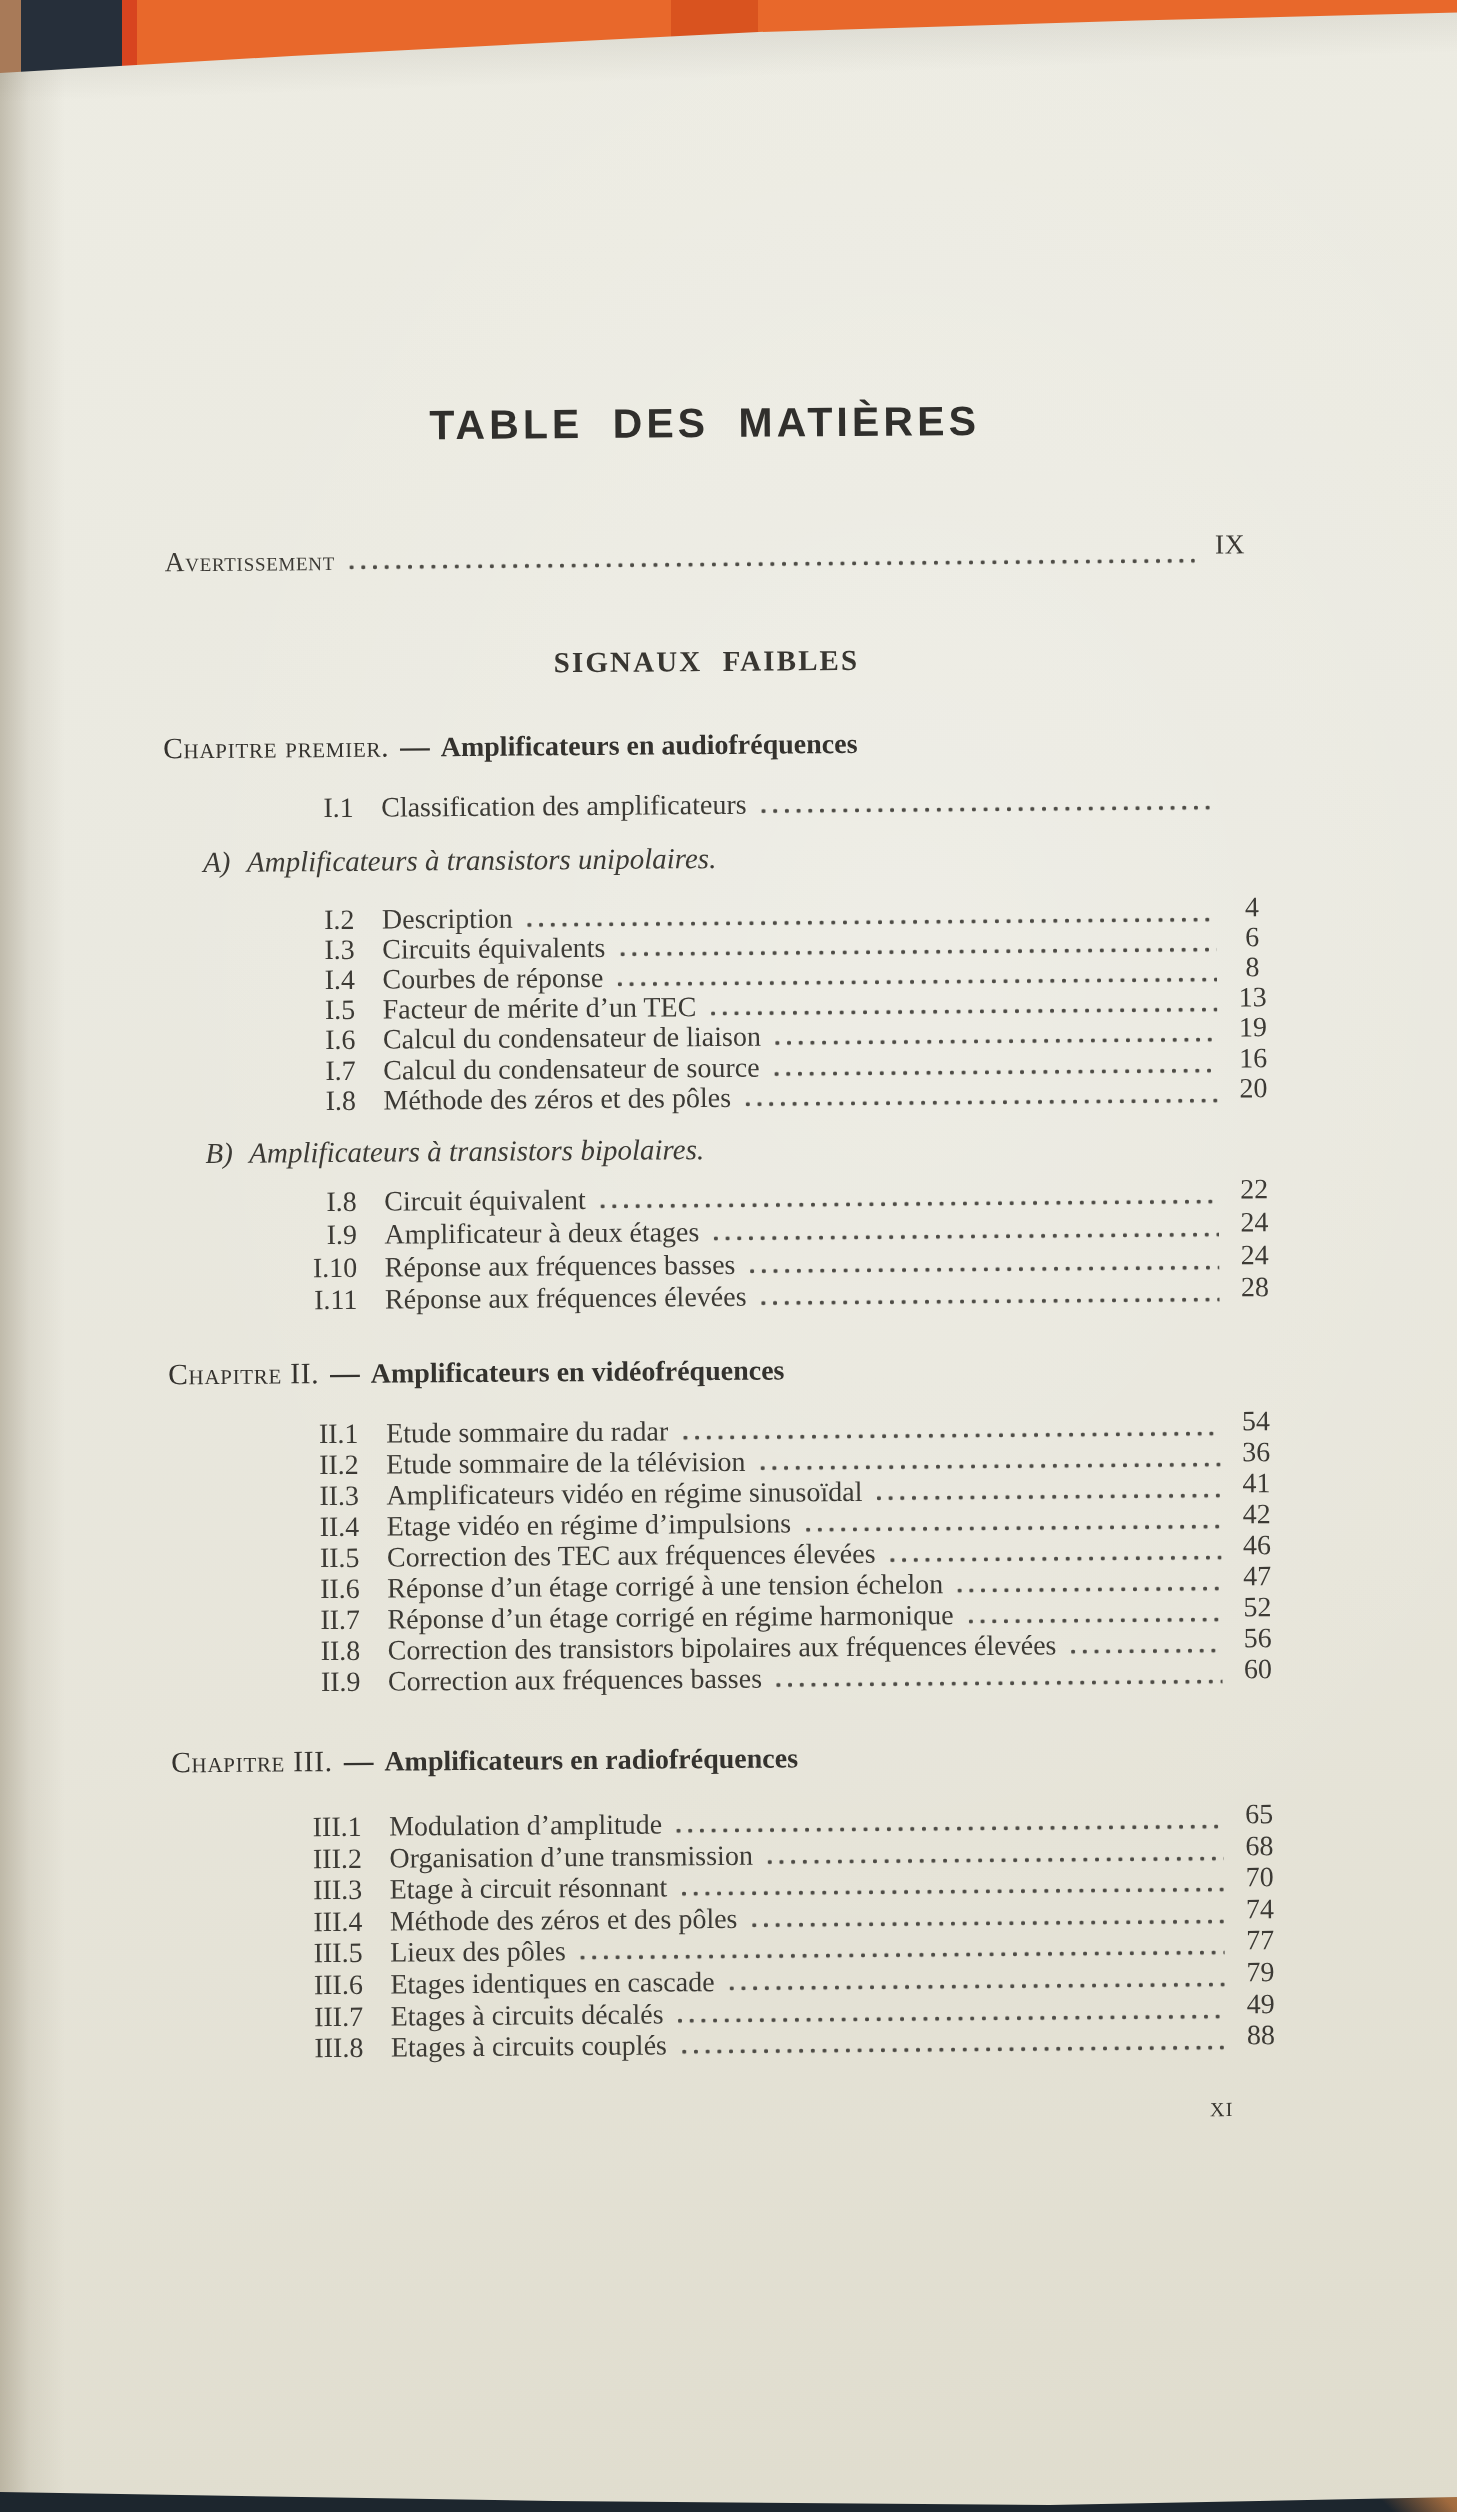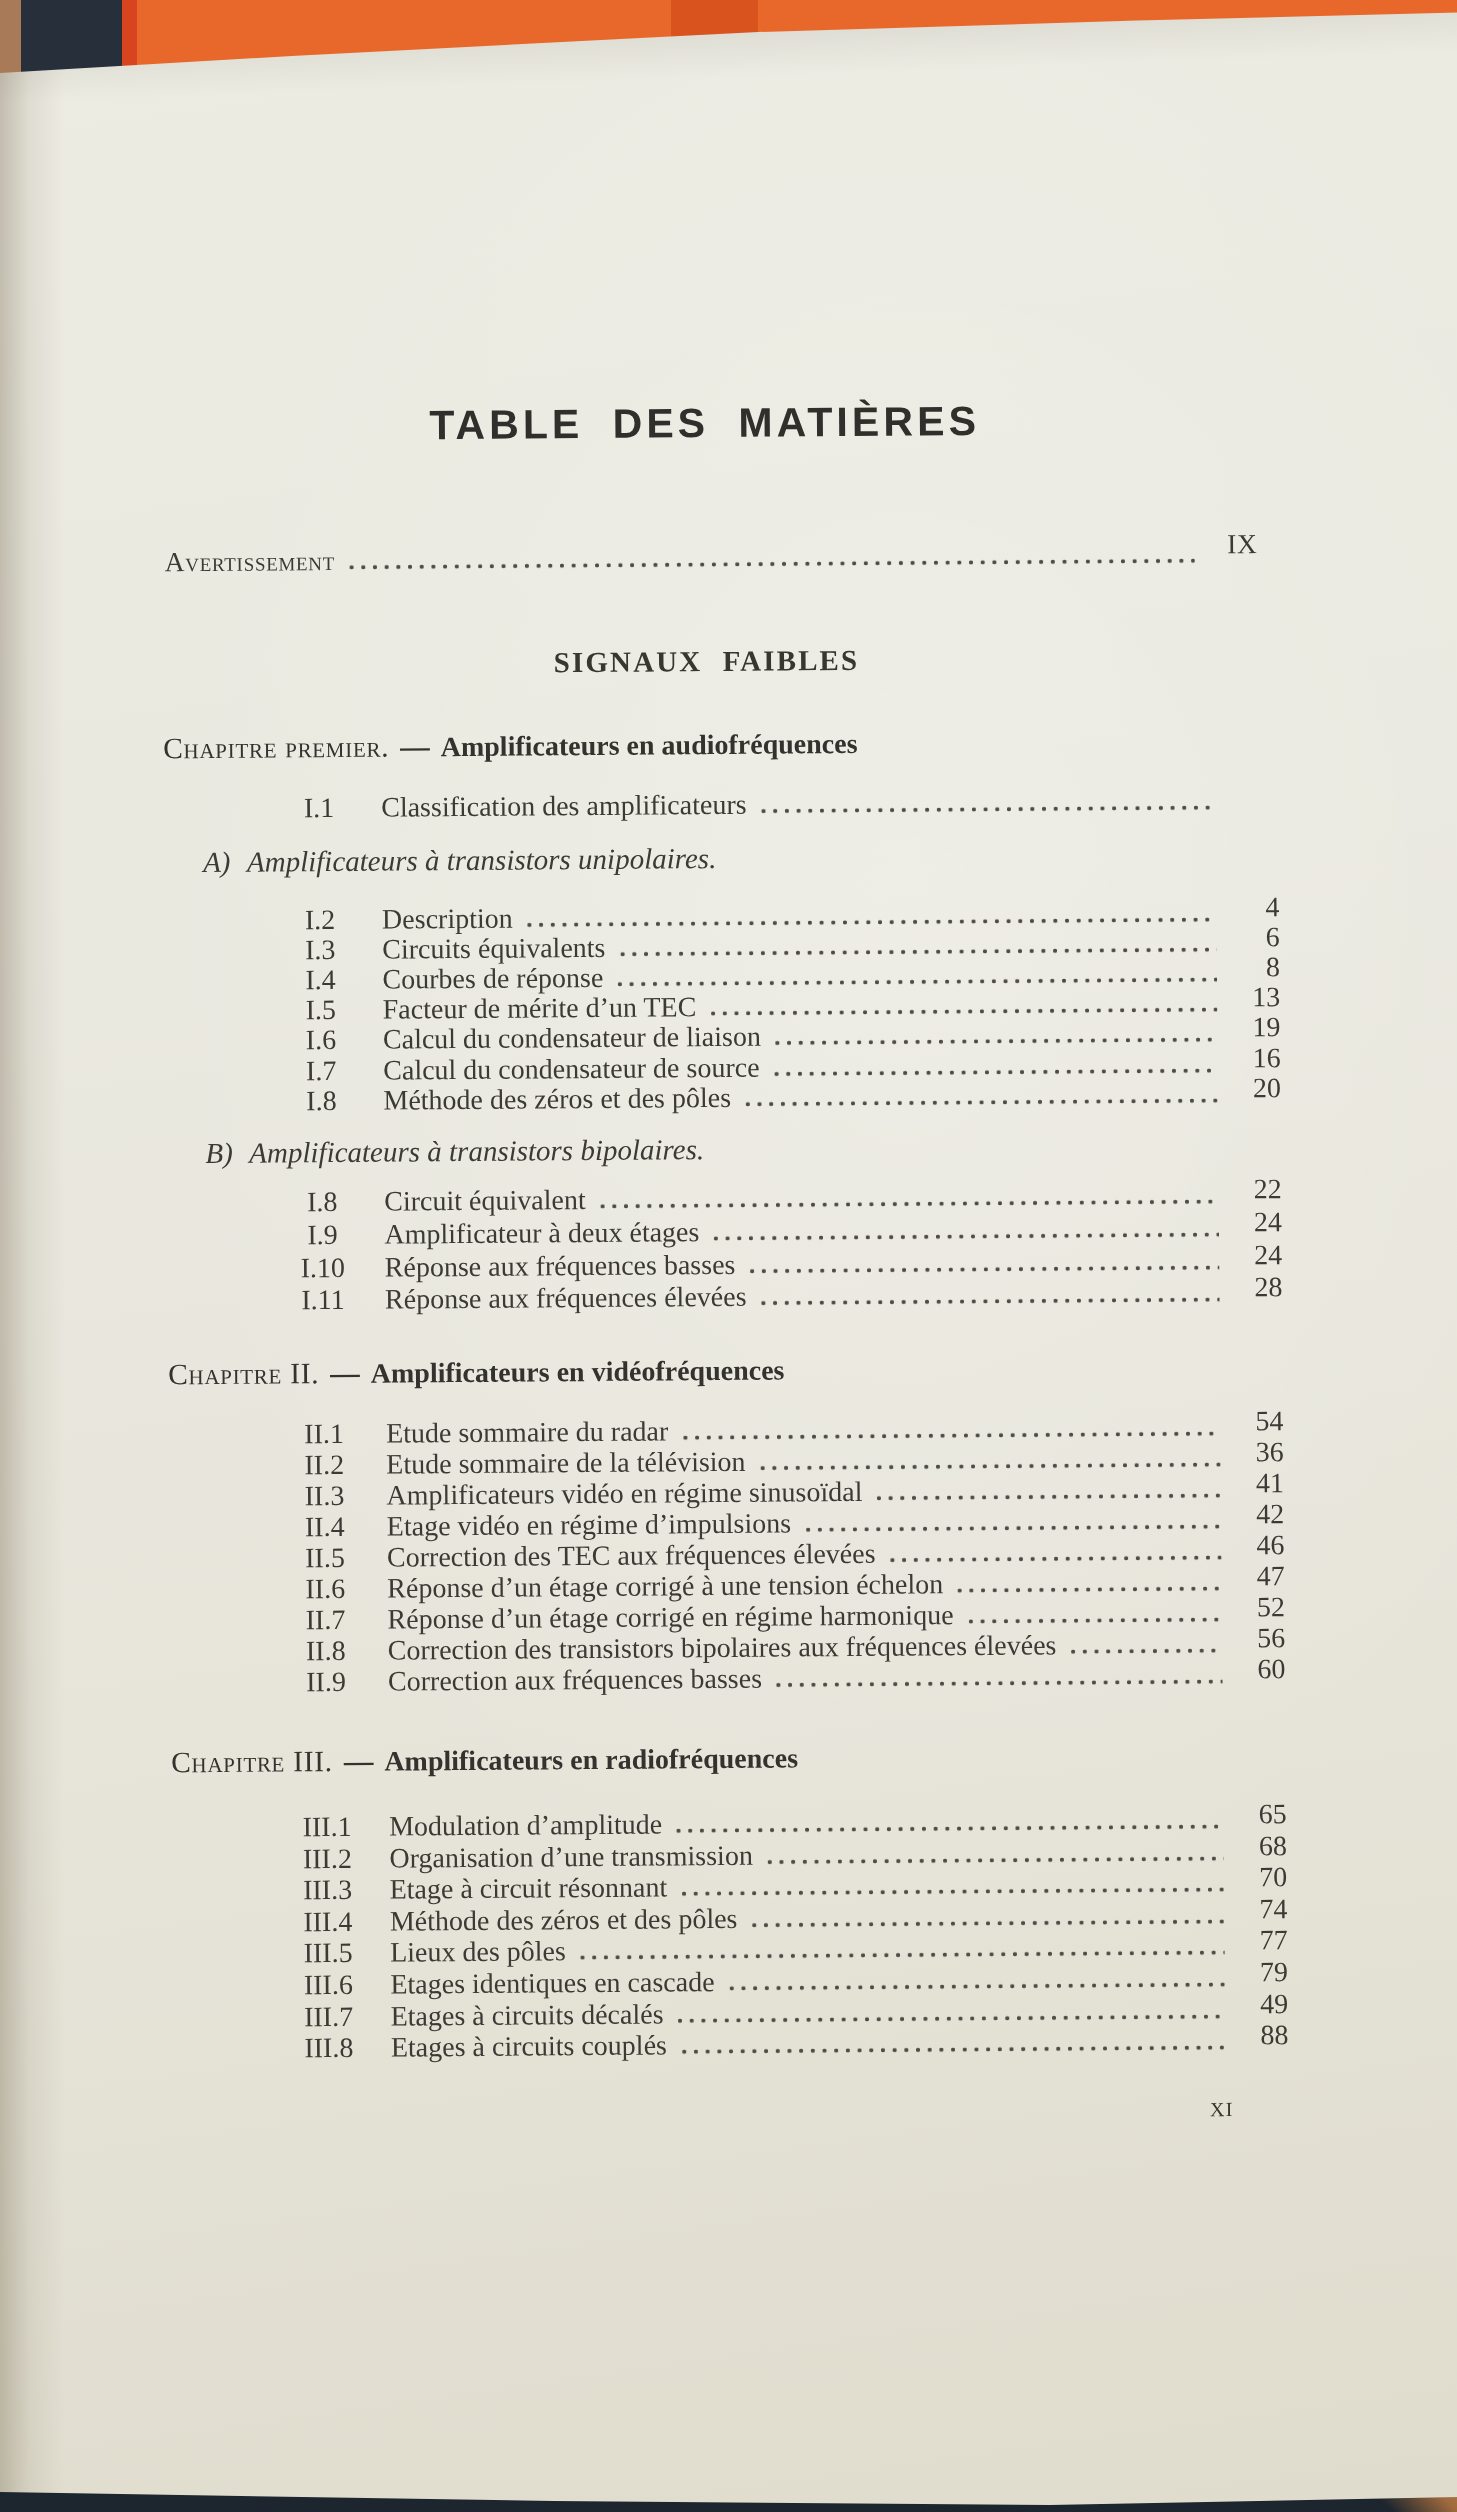--- a/index.html
+++ b/index.html
@@ -61,28 +61,28 @@
   .part-heading{
     position:absolute;top:649px;left:0;width:1422px;text-align:center;
     font-weight:bold;font-size:29px;letter-spacing:2.1px;word-spacing:11px;
     color:#383631;
   }
   .row{
     position:absolute;left:288px;width:994px;
     display:flex;align-items:baseline;line-height:32px;font-size:28px;
     color:#3c3a35;white-space:nowrap;
   }
-  .row .num{flex:none;width:69px;text-align:center;margin-right:27.5px;}
+  .row .num{flex:none;width:69px;text-align:right;margin-right:27.5px;}
   .row .lbl{flex:none;}
   .row .dots{
     flex:1;min-width:20.6px;height:8.2px;align-self:flex-end;margin:0 8.2px 5.5px 11px;
     background-image:radial-gradient(circle,#4e4c46 1.8px,transparent 2.3px);
     background-size:11.7px 6.9px;background-repeat:repeat-x;background-position:0 center;
   }
-  .row .pg{flex:none;width:55px;text-align:right;transform:translateY(-5.5px);}
+  .row .pg{flex:none;width:55px;text-align:center;transform:translateY(-5.5px);}
   .avert{
     left:170px;width:1093px;font-size:27.5px;font-variant:small-caps;letter-spacing:0.7px;
   }
   .avert .pg{transform:translateY(-9.6px);font-variant:normal;}
   .chap{
     position:absolute;left:167px;font-size:29.5px;color:#34322e;white-space:nowrap;
   }
   .chap .chap-prefix{font-variant:small-caps;letter-spacing:0.7px;}
   .chap .chap-dash{margin:0 11px;font-weight:bold;}
   .chap .chap-title{font-weight:bold;font-size:28px;}

